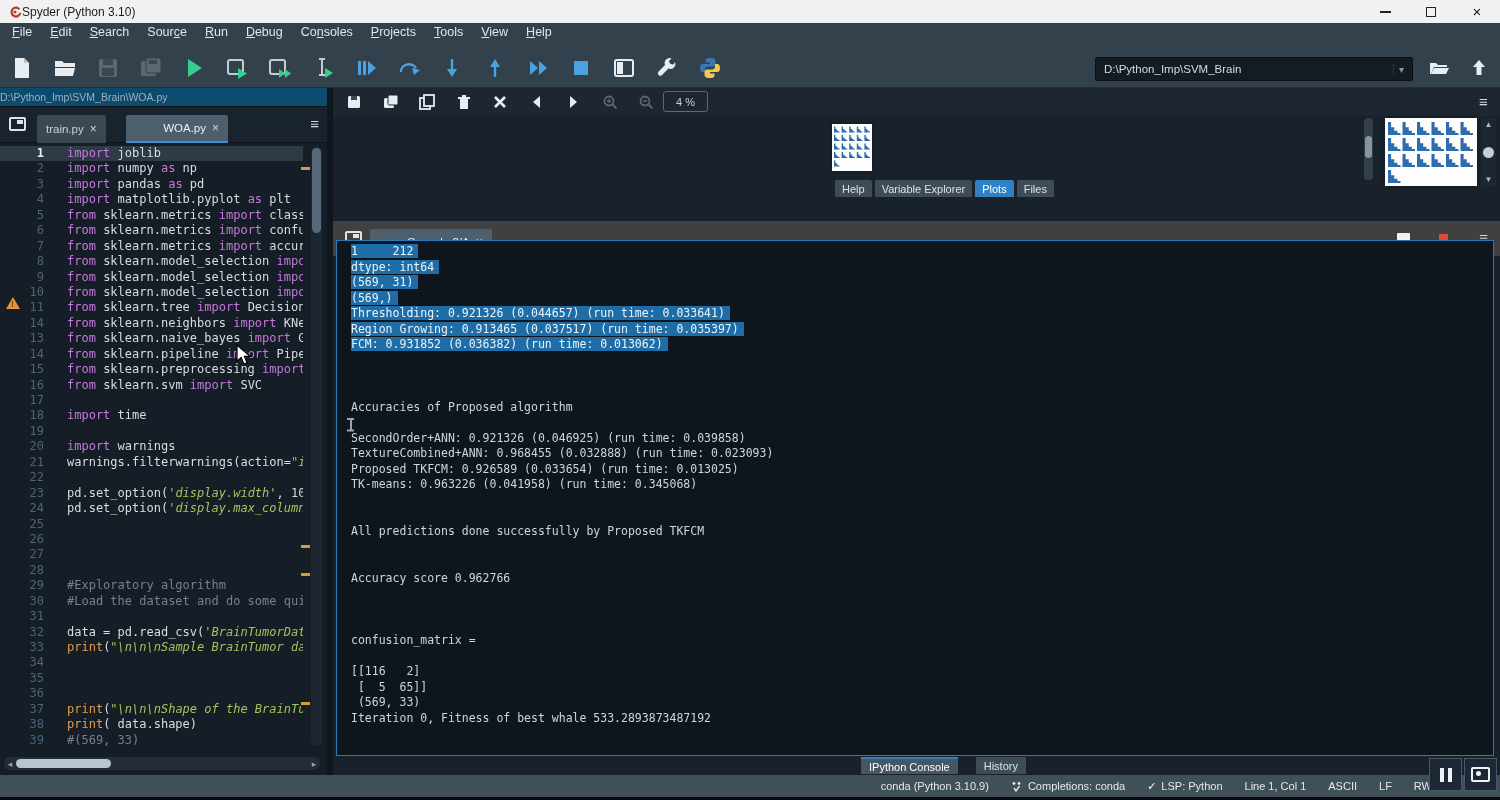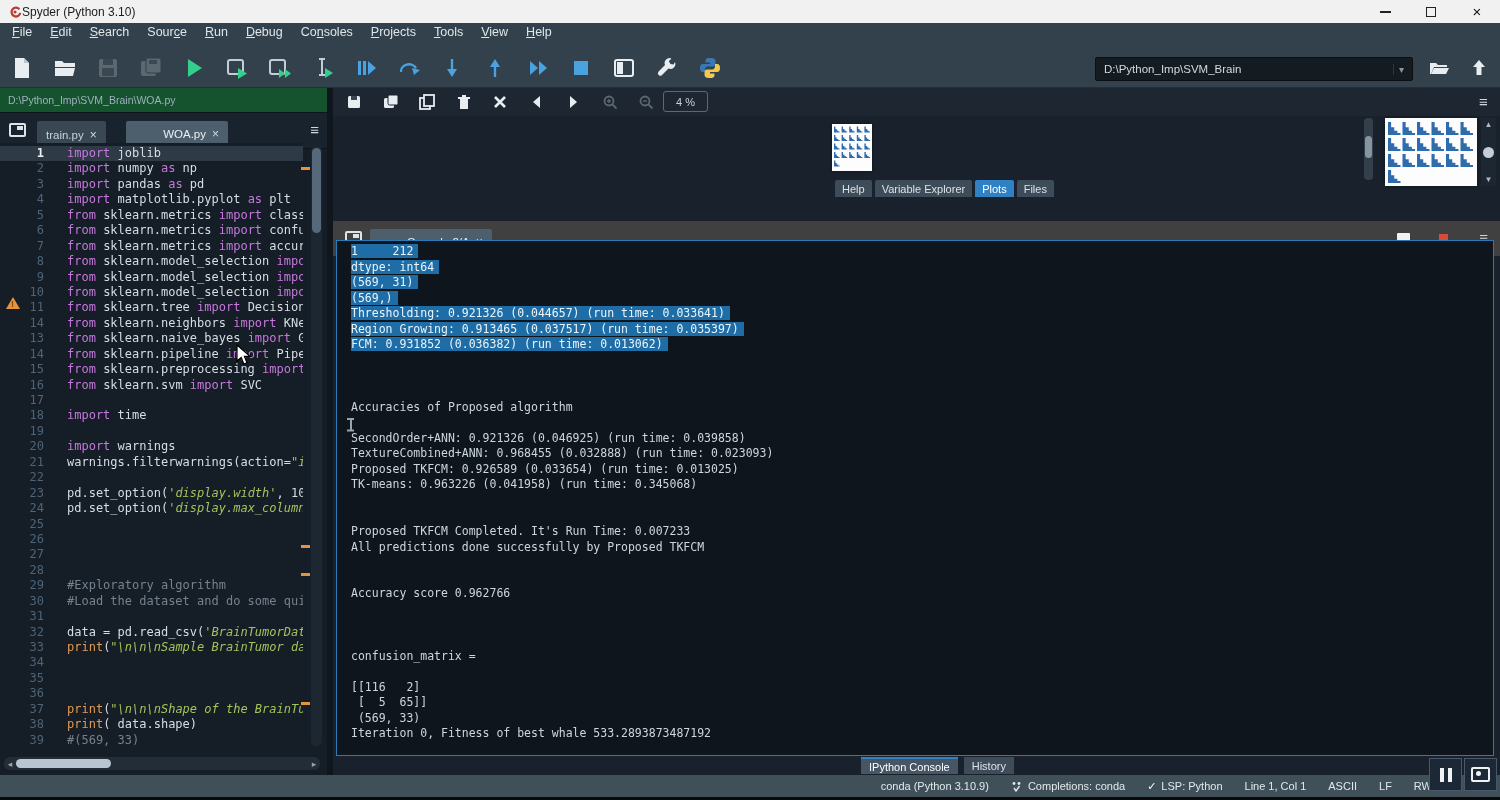--- a/index.html
+++ b/index.html
@@ -28,22 +28,22 @@
   #toolbar { position:absolute; left:0; top:49px; width:1500px; height:39px; background:#32414b;
     border-bottom:1px solid #222d36; }
   .tbico { position:absolute; top:55px; width:28px; height:26px; display:flex; align-items:center; justify-content:center; }
   #workdir { position:absolute; left:1095px; top:57px; width:318px; height:24px; background:#141b21;
     border:1px solid #0b0f13; border-radius:2px; color:#d2dae0; font-size:11.5px;
     display:flex; align-items:center; padding:0 8px; }
   #workdir .dd { margin-left:auto; color:#8897a3; font-size:10px; border-left:1px solid #2a3640; padding-left:5px; }
 
   
   #editor-panel { position:absolute; left:0; top:88px; width:327px; height:687px; background:#151d26; }
-  #breadcrumb { height:25px; background:#14532d; color:#9db0bd; font-size:10.5px;
-    display:flex; align-items:center; padding-left:8px; border-bottom:1px solid #0e141a; }
+  #breadcrumb { height:19px; background:#0c4a6e; color:#9db0bd; font-size:10.5px;
+    display:flex; align-items:center; border-bottom:1px solid #0e141a; }
   #ed-tabbar { height:36px; background:#19232d; position:relative; border-bottom:1px solid #0e141a; }
   .browse-ico { position:absolute; width:17px; height:14px; border:2px solid #dde4e9; border-radius:2px; }
   .browse-ico::before { content:""; position:absolute; right:1px; top:1px; width:6px; height:4px; background:#dde4e9; }
   .tab { position:absolute; top:8px; height:28px; display:flex; align-items:center; gap:6px;
     padding:0 9px; font-size:11.5px; color:#c7d1d9; background:#3a4854; border-radius:2px 2px 0 0; }
   .tab.active { background:#4d5e6c; color:#eaf0f4; border-bottom:2px solid #3f8fd6;padding-left:37px; }
   .tab .x { color:#cfd8de; font-size:12px; }
   .hamburger { color:#cfd8de; font-size:15px; line-height:1; }
 
   #code-area { position:absolute; left:0; top:55px; width:303px; height:617px; overflow:hidden;
@@ -99,21 +99,21 @@
   #thumb-dot { width:11px; height:11px; background:#c3ced6; border-radius:50%; }
   .pane-menu { position:absolute; color:#cfd8de; font-size:15px; line-height:1; }
 
   
   #console-tabbar { position:absolute; left:0; top:133px; width:1167px; height:35px; background:#404040; }
   #console-body { position:absolute; left:3px; top:152px; width:1158px; height:516px; background:#0f151d;
     border:1px solid #2a7ab8; overflow:hidden; padding:3px 0 0 6px; }
   .con-line { height:15.57px; line-height:15.57px; white-space:pre;
     font-family:"DejaVu Sans Mono", monospace; font-size:11.5px; color:#ccd6de;margin-left:8px; }
   .con-line .sel { background:#1f6da6; color:#eaf4fb; padding-right:5px; }
-  #console-bottom-tabs { position:absolute; left:0; top:669px; width:1167px; height:31px; display:flex; gap:6px; padding-left:528px; }
+  #console-bottom-tabs { position:absolute; left:0; top:669px; width:1167px; height:31px; display:flex; gap:18px; padding-left:528px; }
   .ctab { height:17px; padding:0 8px; font-size:11px; color:#dbe2e8; background:#3e4c59;
     display:flex; align-items:center; }
   .ctab.active { border-top:2px solid #2f81c4; background:#465664; color:#fff; }
   .eraser { width:13px; height:10px; background:#eef2f5; border-radius:1px; position:relative; top:2px; }
   .eraser::after { content:""; position:absolute; left:-3px; top:3px; width:13px; height:10px;
     background:#b9c4cc; border-radius:1px; z-index:-1; }
   .reddot { width:9px; height:9px; background:#d84a39; }
 
   
   #statusbar { position:absolute; left:0; bottom:3px; width:1500px; height:22px; background:#3f5058;
@@ -527,21 +527,20 @@
         <div class="con-line"><span></span></div>
         <div class="con-line"><span></span></div>
         <div class="con-line"><span>Accuracies of Proposed algorithm</span></div>
         <div class="con-line"><span></span></div>
         <div class="con-line"><span>SecondOrder+ANN: 0.921326 (0.046925) (run time: 0.039858)</span></div>
         <div class="con-line"><span>TextureCombined+ANN: 0.968455 (0.032888) (run time: 0.023093)</span></div>
         <div class="con-line"><span>Proposed TKFCM: 0.926589 (0.033654) (run time: 0.013025)</span></div>
         <div class="con-line"><span>TK-means: 0.963226 (0.041958) (run time: 0.345068)</span></div>
         <div class="con-line"><span></span></div>
         <div class="con-line"><span></span></div>
-        <div class="con-line"><span>Proposed TKFCM Completed. It's Run Time: 0.007233</span></div>
         <div class="con-line"><span>All predictions done successfully by Proposed TKFCM</span></div>
         <div class="con-line"><span></span></div>
         <div class="con-line"><span></span></div>
         <div class="con-line"><span>Accuracy score 0.962766</span></div>
         <div class="con-line"><span></span></div>
         <div class="con-line"><span></span></div>
         <div class="con-line"><span></span></div>
         <div class="con-line"><span>confusion_matrix =</span></div>
         <div class="con-line"><span></span></div>
         <div class="con-line"><span>[[116   2]</span></div>

